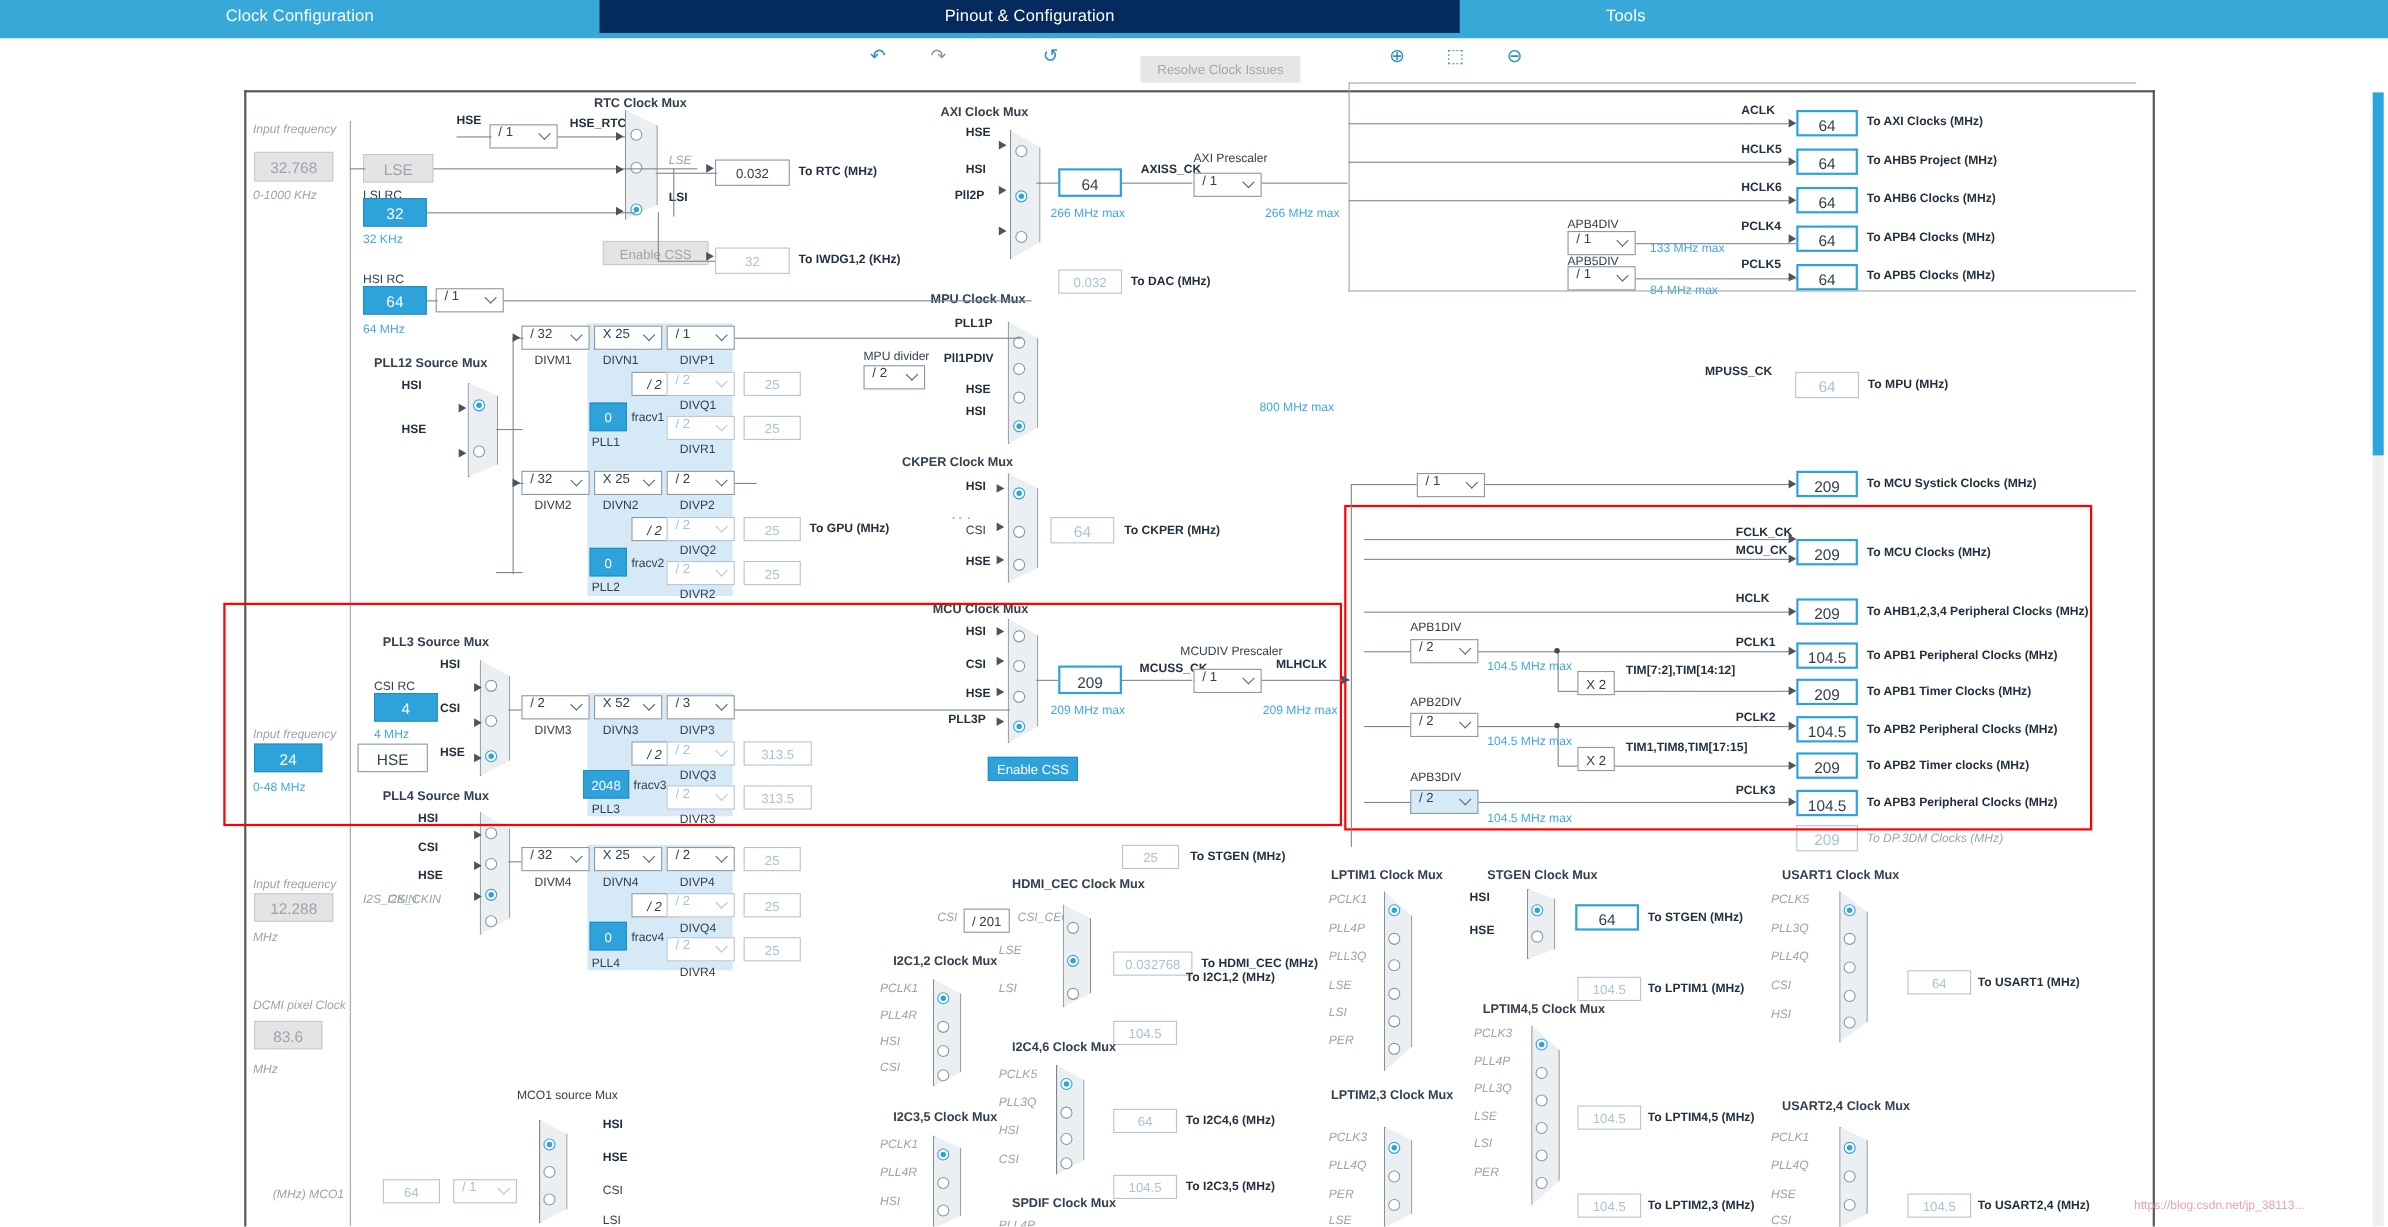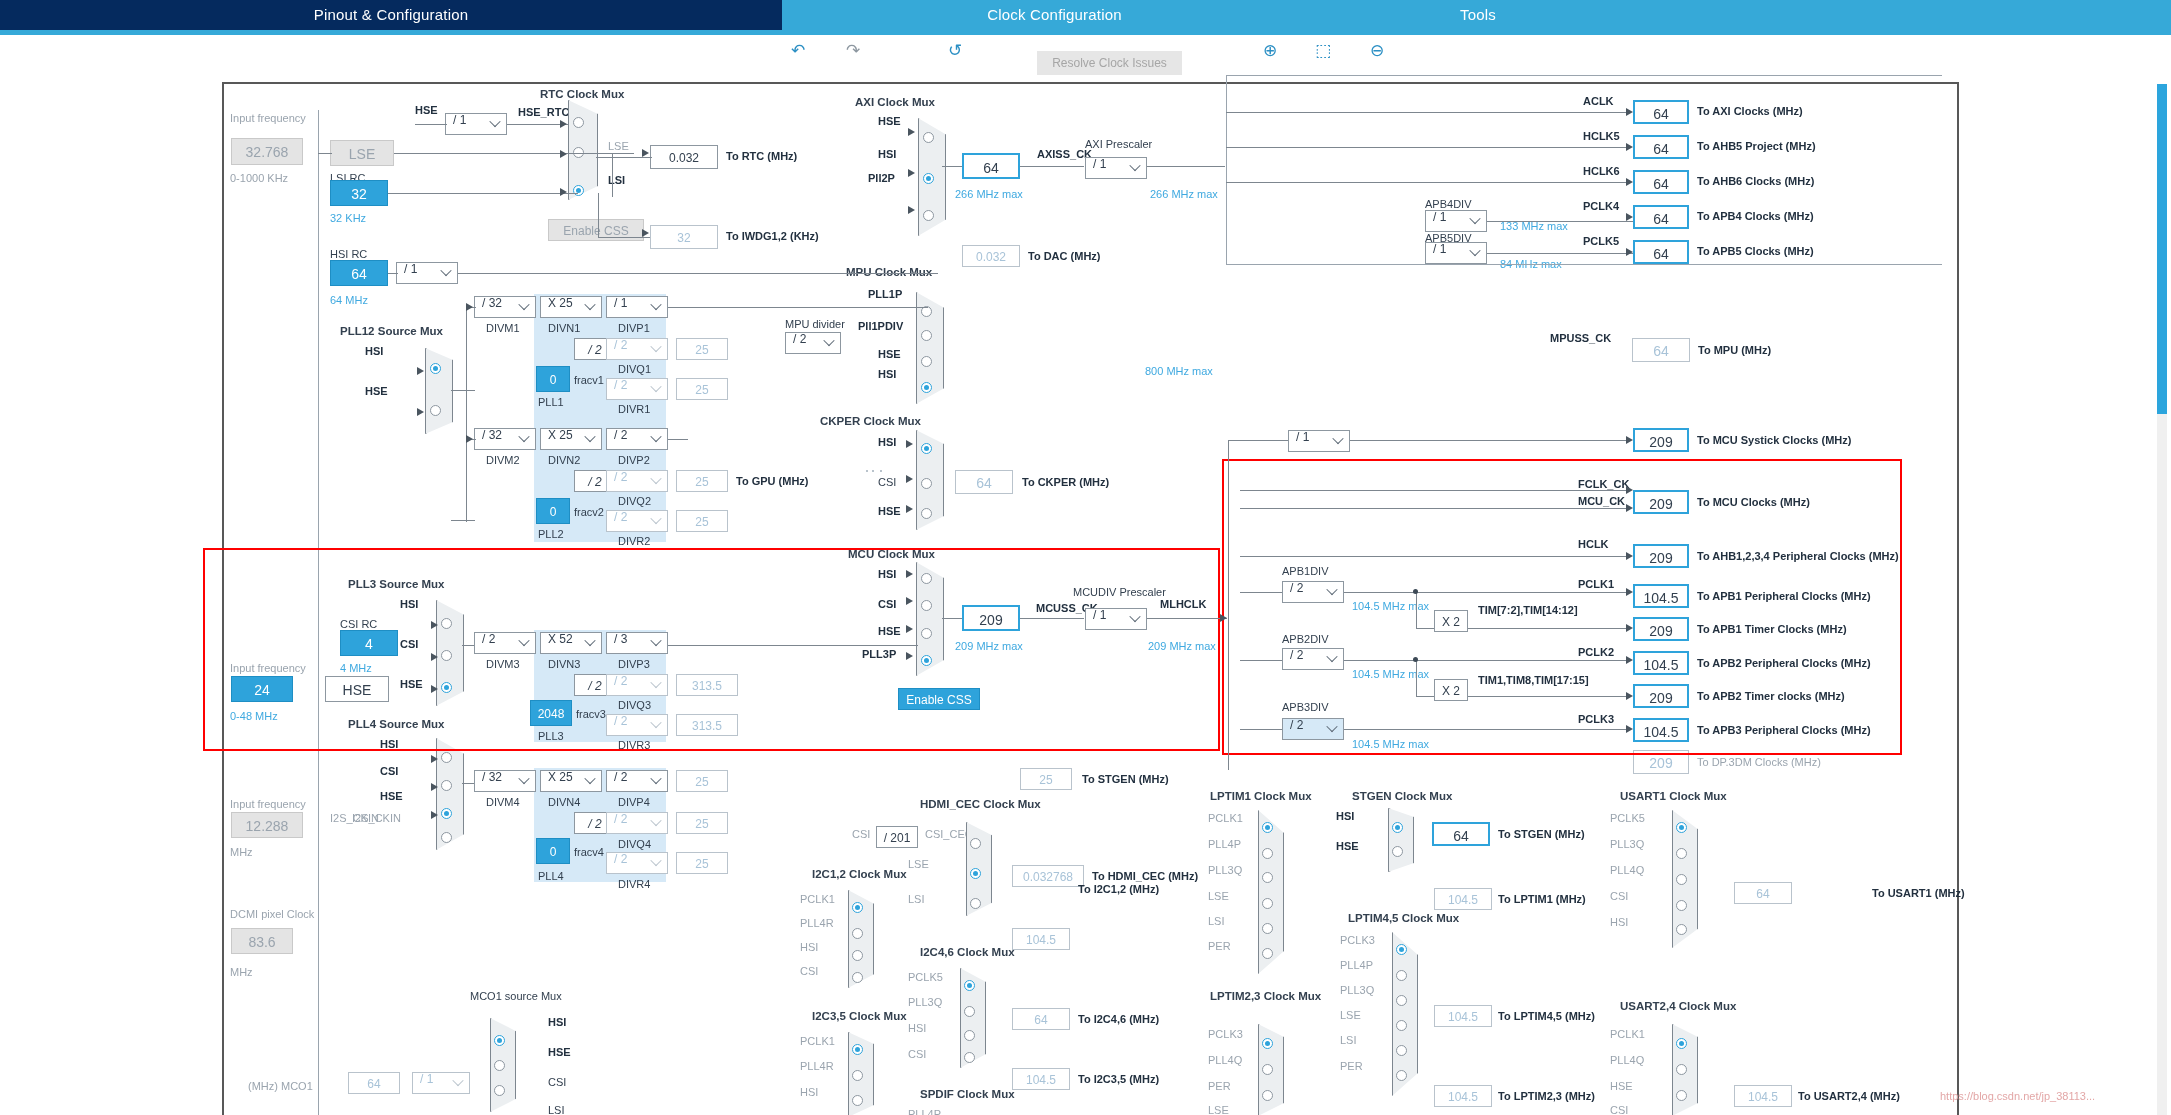--- a/index.html
+++ b/index.html
@@ -18,21 +18,21 @@
   #resolveIssues{position:absolute;left:1037px;top:51px;width:143px;height:22px;line-height:22px;
      background:#e6e6e6;color:#a6a6a6;text-align:center;font-size:12px;border:1px solid #e6e6e6;}
 
   
   #canvas{position:absolute;left:222px;top:82px;width:1733px;height:1033px;border:2px solid #585858;border-bottom:none;background:#fff;}
   #scrollbar{position:absolute;right:4px;top:84px;width:10px;height:1031px;background:#f0f0f0;}
   #scrollthumb{position:absolute;right:4px;top:84px;width:10px;height:330px;background:#2ca5dd;}
 
   
   .lbl{position:absolute;white-space:nowrap;font-size:11px;color:#33404f;}
-  .lbl.gray{color:#9aa4ae;}
+  .lbl.gray{color:#9aa4ae;font-style:italic;}
   .lbl.blue{color:#3fa9e0;}
   .lbl.dark{color:#22303f;font-weight:bold;}
   .lbl.muxname{color:#33404f;font-weight:bold;font-size:11.5px;}
 
   .box{position:absolute;border:1px solid #8d97a0;background:#fff;text-align:center;color:#33404f;font-size:12px;box-sizing:border-box;}
   .box.dis{color:#a8c3d8;border-color:#b9c3cc;}
   .box.blue{border:2px solid #2ea3db;color:#33404f;}
   .box.grayfill{background:#e4e4e4;border:1px solid #c9c9c9;color:#9aa4ae;}
   .box.cyan{background:#2ea3db;border:1px solid #1e8ec4;color:#fff;}
 
@@ -58,22 +58,22 @@
   .radio.on::after{content:"";position:absolute;left:2px;top:2px;width:5px;height:5px;border-radius:50%;background:#2ea3db;}
 
   .pllbg{position:absolute;background:#d6e9f7;}
   .redbox{position:absolute;border:2px solid #ff0000;box-sizing:border-box;pointer-events:none;}
   .watermark{position:absolute;color:#e3a7a7;font-size:11px;}
 </style>
 </head>
 <body>
 
 <div id="tabbar">
+  <div class="tab" style="width:545px">Clock Configuration</div>
   <div class="tab active" style="width:782px">Pinout &amp; Configuration</div>
-  <div class="tab" style="width:545px">Clock Configuration</div>
   <div class="tab" style="width:302px">Tools</div>
 </div>
 <div id="tabstrip-bottom"></div>
 
 <div id="toolbar">
   <div class="tbtn" style="left:785px;width:26px">↶</div>
   <div class="tbtn" style="left:840px;width:26px;color:#8d97a0">↷</div>
   <div class="tbtn" style="left:942px;width:26px">↺</div>
   <div class="tbtn" style="left:1257px;width:26px">⊕</div>
   <div class="tbtn" style="left:1310px;width:26px">⬚</div>
@@ -610,21 +610,21 @@
 <div class="lbl gray" style="left:1610px;top:864px">PLL4Q</div>
 <div class="lbl gray" style="left:1610px;top:890px">CSI</div>
 <div class="lbl gray" style="left:1610px;top:916px">HSI</div>
 <div class="mux t" style="left:1672px;top:810px;width:24px;height:136px"></div>
 <div class="radio on" style="left:1676px;top:822px"></div>
 <div class="radio" style="left:1676px;top:848px"></div>
 <div class="radio" style="left:1676px;top:874px"></div>
 <div class="radio" style="left:1676px;top:900px"></div>
 <div class="radio" style="left:1676px;top:924px"></div>
 <div class="box dis" style="left:1734px;top:882px;width:58px;height:22px;line-height:22px">64</div>
-<div class="lbl dark" style="left:1872px;top:887px">To USART1 (MHz)</div>
+<div class="lbl dark" style="left:1798px;top:887px">To USART1 (MHz)</div>
 
 <div class="lbl muxname" style="left:1620px;top:1000px">USART2,4 Clock Mux</div>
 <div class="lbl gray" style="left:1610px;top:1028px">PCLK1</div>
 <div class="lbl gray" style="left:1610px;top:1054px">PLL4Q</div>
 <div class="lbl gray" style="left:1610px;top:1080px">HSE</div>
 <div class="lbl gray" style="left:1610px;top:1104px">CSI</div>
 <div class="mux t" style="left:1672px;top:1024px;width:24px;height:90px"></div>
 <div class="radio on" style="left:1676px;top:1038px"></div>
 <div class="radio" style="left:1676px;top:1064px"></div>
 <div class="radio" style="left:1676px;top:1090px"></div>

